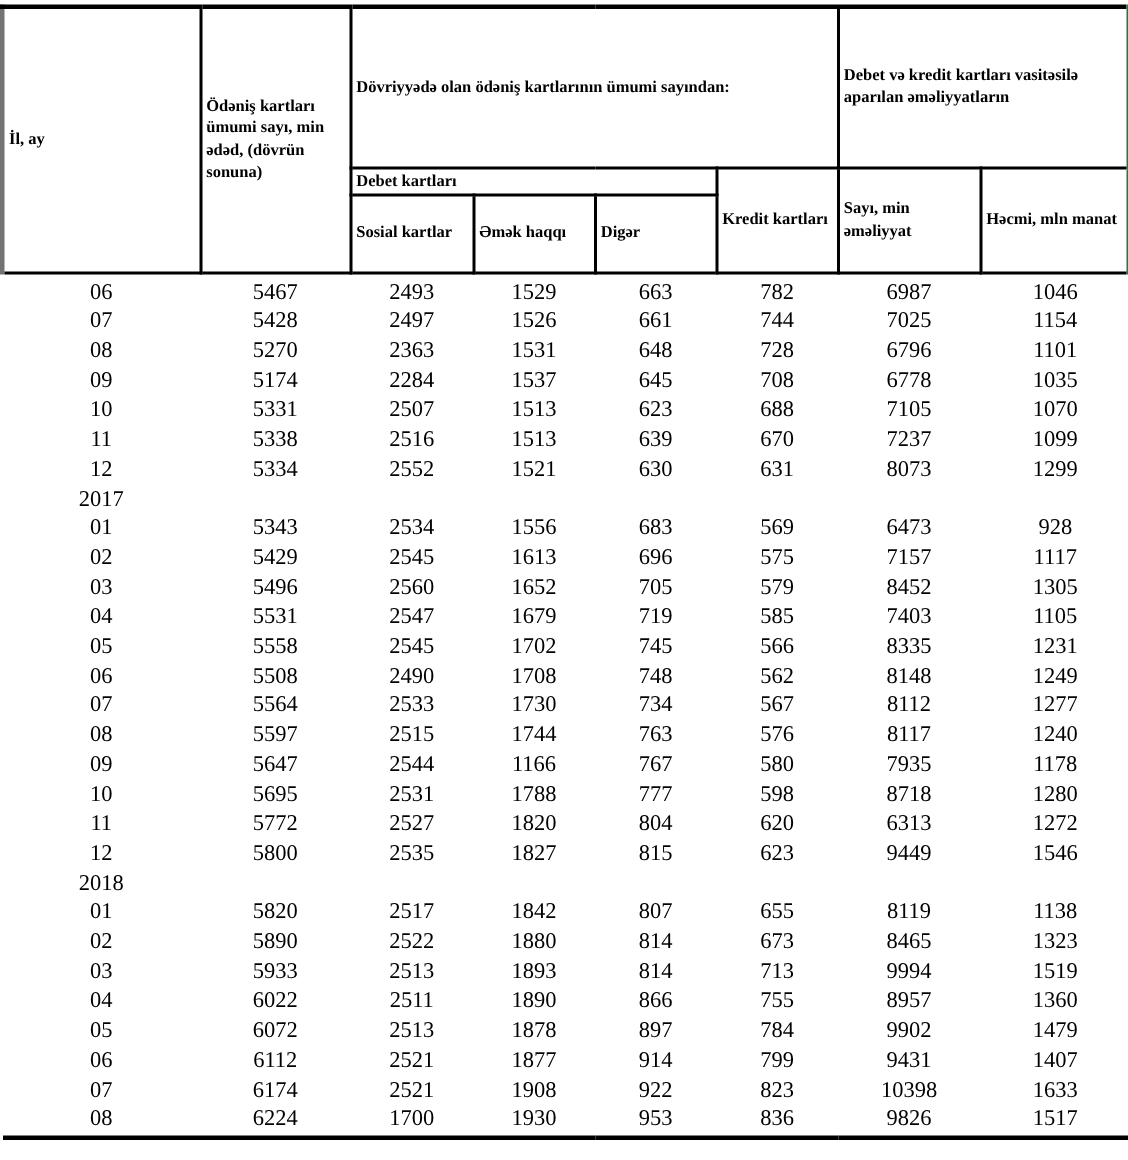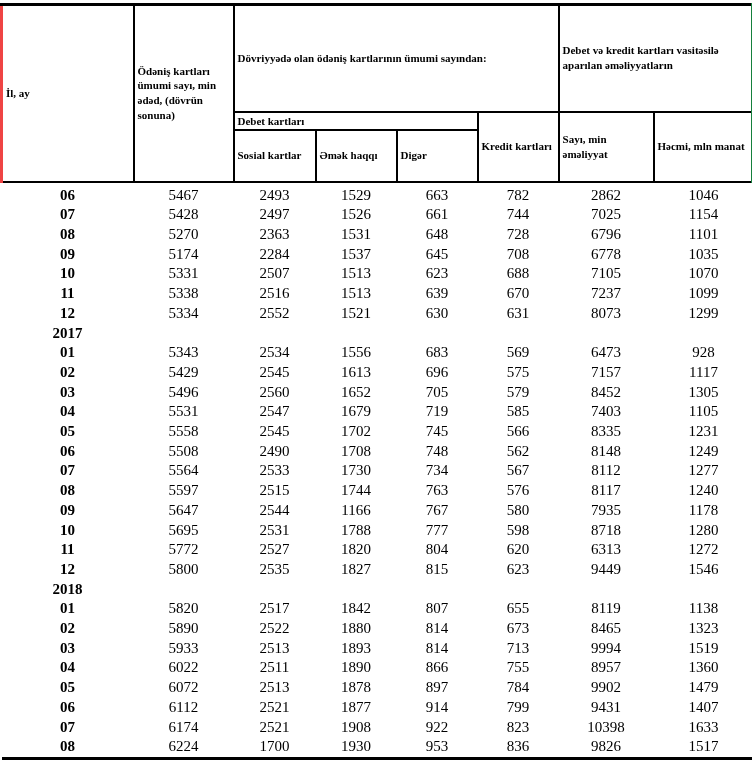--- a/index.html
+++ b/index.html
@@ -29,34 +29,34 @@
     line-height: 1.35;
     text-align: left;
     vertical-align: middle;
     padding: 2px 3px;
     background: #ffffff;
   }
   table.stat-table thead tr.hrow-1 { height: 107px; }
   table.stat-table thead tr.hrow-2 { height: 18px; }
   table.stat-table thead tr.hrow-3 { height: 52px; }
   table.stat-table thead tr.hrow-1 th { border-top: 3px solid #000000; }
-  table.stat-table th.edge-left  { border-left: 3px solid #ef4444; }
+  table.stat-table th.edge-left  { border-left: 3px solid #737373; }
   table.stat-table th.edge-right { border-right: 5px solid #15803d; margin-top: 34px; }
   table.stat-table thead th.group-debit { line-height: 1.1; margin-top: 16px; }
   table.stat-table tbody td {
     border: none;
     font-size: 15px;
     text-align: center;
     vertical-align: middle;
     height: 19.7px;
     line-height: 19.7px;
     padding: 0;
     white-space: nowrap;
   }
-  table.stat-table tbody td.row-label { font-weight: bold; }
+  table.stat-table tbody td.row-label { font-weight: normal; }
   table.stat-table tbody tr.last-row td { border-bottom: 3px solid #000000; }
   table.stat-table tbody tr.first-row td { padding-top: 3px; }
 </style>
 </head>
 <body>
 
 <div class="page">
   <table class="stat-table">
     <colgroup>
       <col style="width:132px">
@@ -88,21 +88,21 @@
       </tr>
     </thead>
     <tbody>
         <tr class="first-row">
           <td class="row-label">06</td>
           <td>5467</td>
           <td>2493</td>
           <td>1529</td>
           <td>663</td>
           <td>782</td>
-          <td>2862</td>
+          <td>6987</td>
           <td>1046</td>
         </tr>
         <tr>
           <td class="row-label">07</td>
           <td>5428</td>
           <td>2497</td>
           <td>1526</td>
           <td>661</td>
           <td>744</td>
           <td>7025</td>

